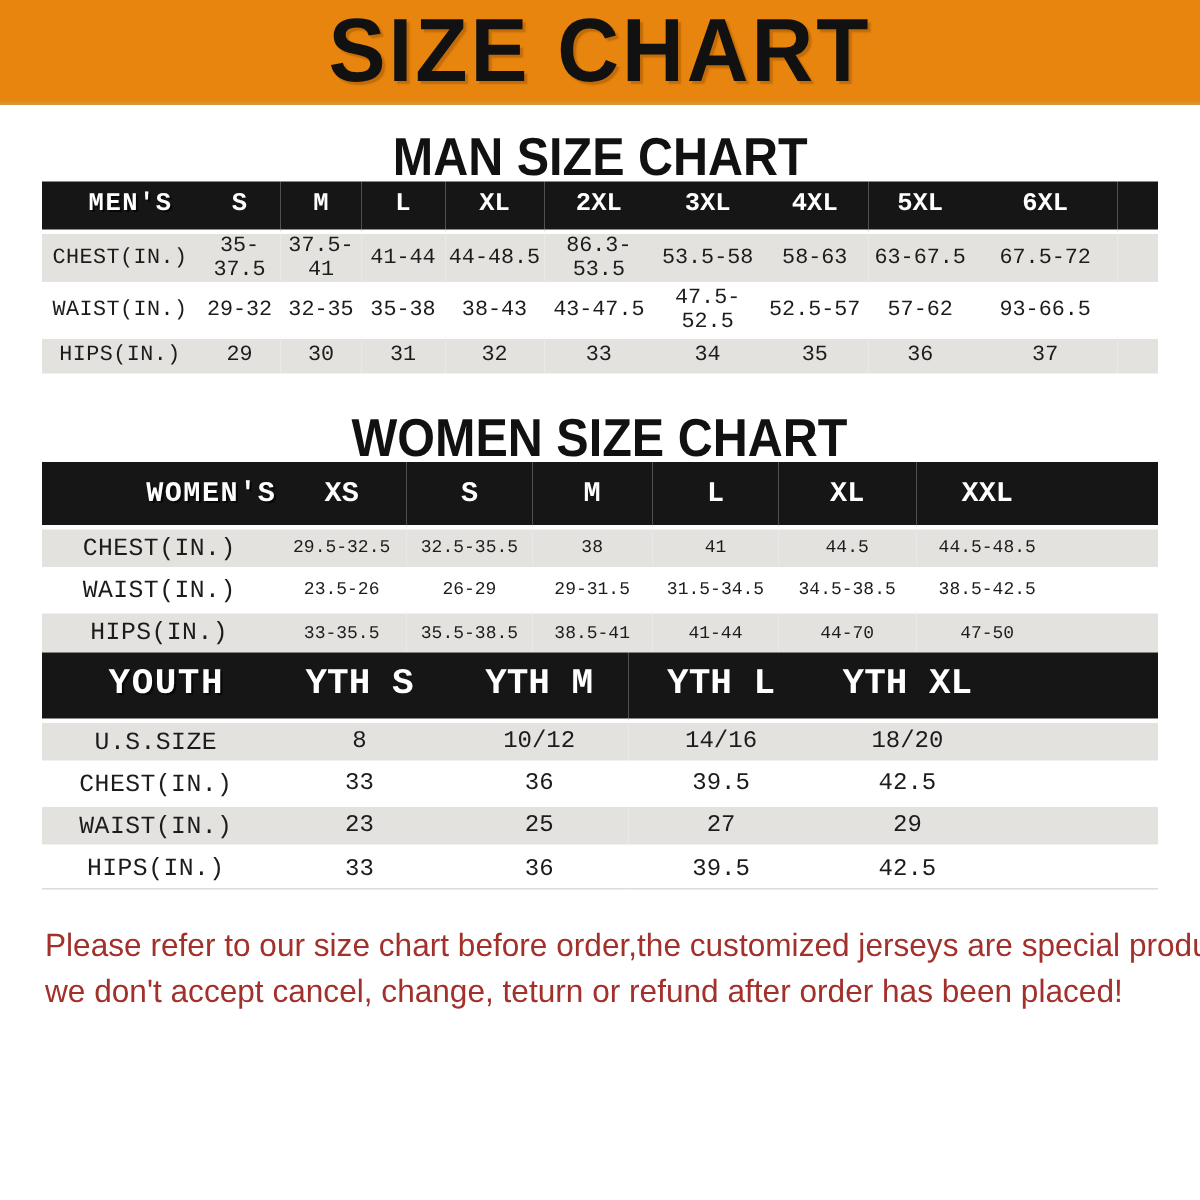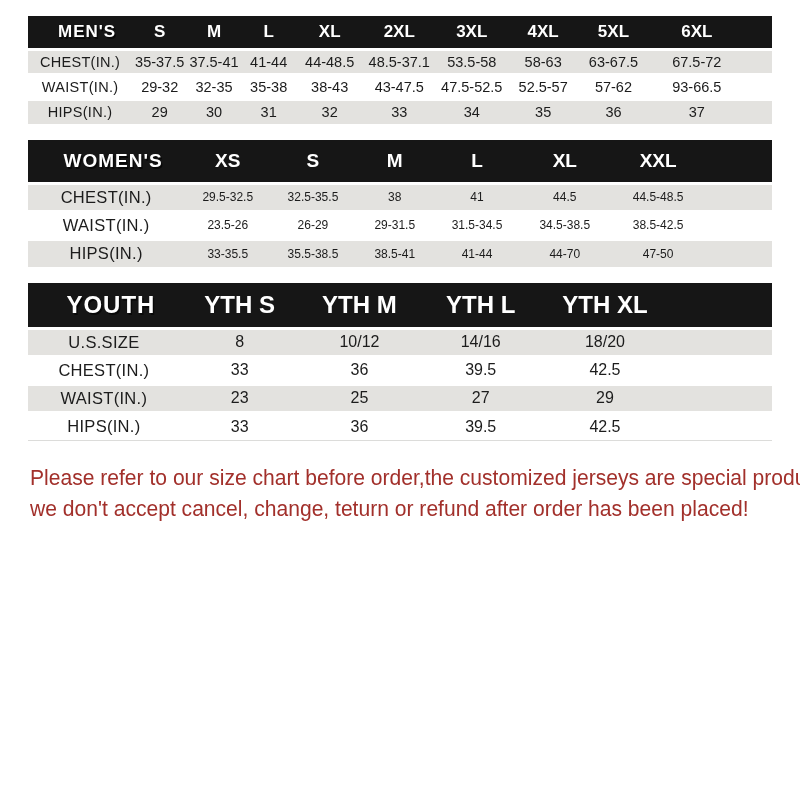--- a/index.html
+++ b/index.html
@@ -21,33 +21,33 @@
 
   
   .section-title-wrap{text-align:center;}
   .section-title{display:inline-block;font-size:33px;font-weight:700;color:#111;
     letter-spacing:0px;transform:scale(.98,1.08);line-height:1;}
   .h-man{margin-top:18px;}
   .h-women{margin-top:26px;}
   .h-youth{margin-top:34px;}
 
   
-  table.chart{width:744px;margin:16px auto;border-collapse:collapse;table-layout:fixed;}
+  table.chart{width:744px;margin:0 auto;border-collapse:collapse;table-layout:fixed;font-family:Liberation Mono, monospace;}
   .t-men{margin-top:8px;}
   .t-women{margin-top:12px;}
   .t-youth{margin-top:14px;}
   tr.bar th{background:var(--bar-bg);color:#fff;text-align:center;vertical-align:middle;
     font-weight:700;border:0;}
   .t-men  tr.bar th{height:33px;font-size:17px;}
   .t-women tr.bar th{height:43px;font-size:19px;}
   .t-youth tr.bar th{height:45px;font-size:24px;}
   th.corner{text-align:left;padding-left:14px;letter-spacing:1px;
     text-shadow:1.5px 1.5px 0 rgba(0,0,0,.6);}
   .t-men  th.corner{font-size:25px;}
-  .t-women th.corner{font-size:25px;}
+  .t-women th.corner{font-size:25px;text-align:right;}
   .t-youth th.corner{font-size:26px;}
   tbody td{text-align:center;vertical-align:middle;color:#1c1c1c;border-top:3px solid #fff;}
   .t-men  tbody td{height:25px;font-size:14.5px;}
   .t-women tbody td{height:28px;font-size:12px;}
   .t-youth tbody td{height:28px;font-size:16px;}
   tbody tr.gray td{background:var(--row-alt-bg);}
   tbody tr.white td{background:#fff;}
   .t-youth tbody tr:last-child td{border-bottom:1px solid #dcdcda;}
   td.lbl{font-size:15px;letter-spacing:.3px;}
   .t-women td.lbl,.t-youth td.lbl{font-size:16.5px;}
@@ -55,21 +55,27 @@
   
   .footer{margin-top:22px;padding-left:30px;color:var(--footer-text);}
   .footer p{font-size:21.5px;line-height:1.45;font-weight:400;
     transform:scaleX(.98);transform-origin:left;white-space:nowrap;}
 </style>
 </head>
 <body>
 
 <div class="page">
 
-
+  <header class="banner">
+    <h1 class="banner-title">SIZE CHART</h1>
+  </header>
+
+  <div class="section-title-wrap h-man">
+    <h2 class="section-title">MAN SIZE CHART</h2>
+  </div>
 
   <table class="chart t-men">
     <colgroup>
       <col style="width:14%">
         <col style="width:7.4%">
         <col style="width:7.2%">
         <col style="width:7.5%">
       <col style="width:8.9%">
         <col style="width:9.8%">
         <col style="width:9.7%">
@@ -93,21 +99,21 @@
         <th></th>
       </tr>
     </thead>
     <tbody>
       <tr class="gray">
         <td class="lbl">CHEST(IN.)</td>
         <td>35-37.5</td>
         <td>37.5-41</td>
         <td>41-44</td>
         <td>44-48.5</td>
-        <td>48.5-37.1</td>
+        <td>86.3-53.5</td>
         <td>53.5-58</td>
         <td>58-63</td>
         <td>63-67.5</td>
         <td>67.5-72</td>
         <td></td>
       </tr>
       <tr class="white">
         <td class="lbl">WAIST(IN.)</td>
         <td>29-32</td>
         <td>32-35</td>
@@ -129,20 +135,23 @@
         <td>33</td>
         <td>34</td>
         <td>35</td>
         <td>36</td>
         <td>37</td>
         <td></td>
       </tr>
     </tbody>
   </table>
 
+  <div class="section-title-wrap h-women">
+    <h2 class="section-title">WOMEN SIZE CHART</h2>
+  </div>
 
   <table class="chart t-women">
     <colgroup>
       <col style="width:21%">
         <col style="width:11.7%">
         <col style="width:11.2%">
         <col style="width:10.8%">
       <col style="width:11.3%">
         <col style="width:12.3%">
         <col style="width:12.8%">

